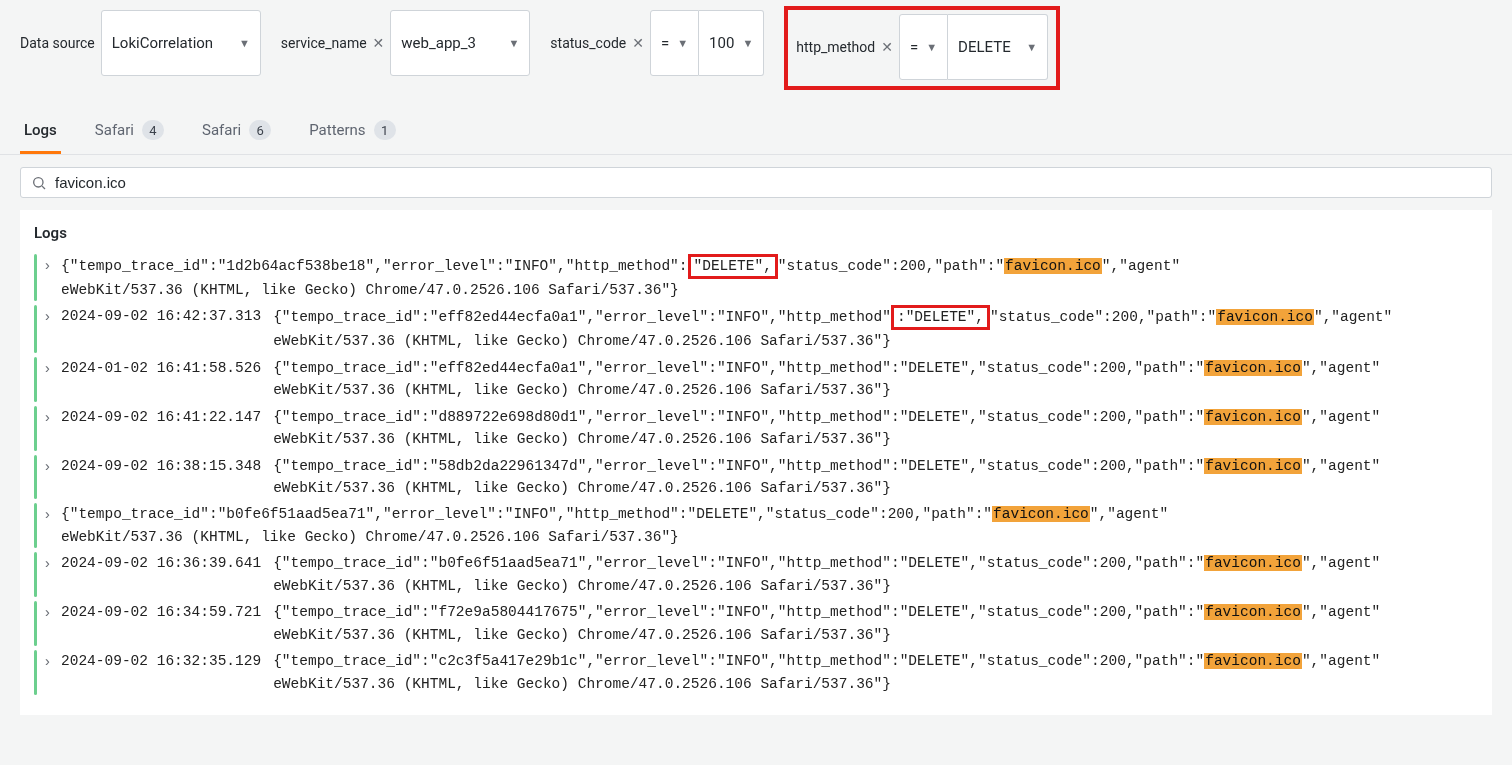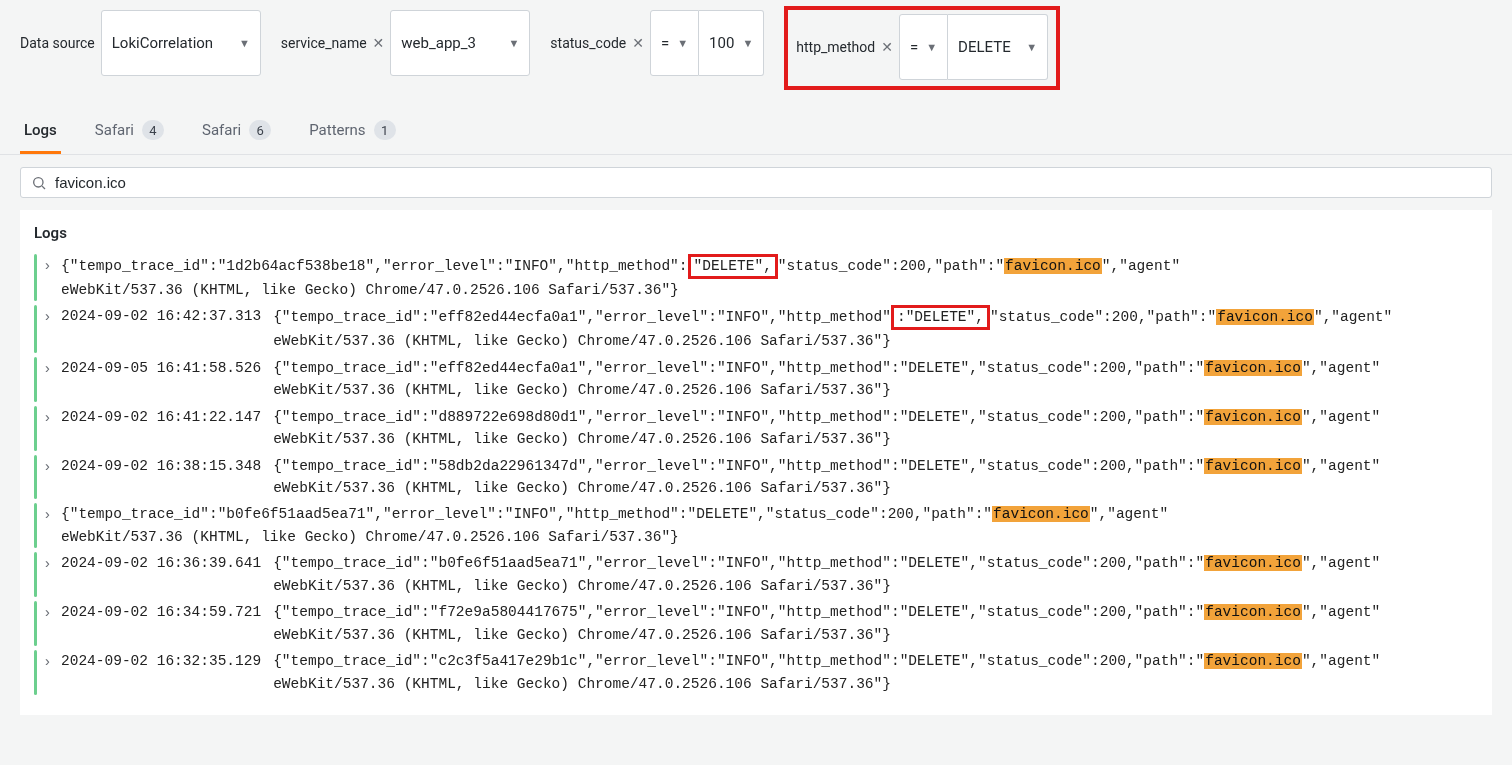--- a/index.html
+++ b/index.html
@@ -176,21 +176,21 @@
       </div>
       <div class="log-row">
         <div class="lvl-bar"></div>
         <div class="expand">›</div>
         <div class="ts">2024-09-02 16:42:37.313</div>
         <div class="msg">{"tempo_trace_id":"eff82ed44ecfa0a1","error_level":"INFO","http_method"<span class="hl-red-box">:"DELETE",</span>"status_code":200,"path":"<span class="hl-orange">favicon.ico</span>","agent"<br>eWebKit/537.36 (KHTML, like Gecko) Chrome/47.0.2526.106 Safari/537.36"}</div>
       </div>
       <div class="log-row">
         <div class="lvl-bar"></div>
         <div class="expand">›</div>
-        <div class="ts">2024-09-05 16:41:58.526</div>
+        <div class="ts">2024-01-02 16:41:58.526</div>
         <div class="msg">{"tempo_trace_id":"eff82ed44ecfa0a1","error_level":"INFO","http_method":"DELETE","status_code":200,"path":"<span class="hl-orange">favicon.ico</span>","agent"<br>eWebKit/537.36 (KHTML, like Gecko) Chrome/47.0.2526.106 Safari/537.36"}</div>
       </div>
       <div class="log-row">
         <div class="lvl-bar"></div>
         <div class="expand">›</div>
         <div class="ts">2024-09-02 16:41:22.147</div>
         <div class="msg">{"tempo_trace_id":"d889722e698d80d1","error_level":"INFO","http_method":"DELETE","status_code":200,"path":"<span class="hl-orange">favicon.ico</span>","agent"<br>eWebKit/537.36 (KHTML, like Gecko) Chrome/47.0.2526.106 Safari/537.36"}</div>
       </div>
       <div class="log-row">
         <div class="lvl-bar"></div>

